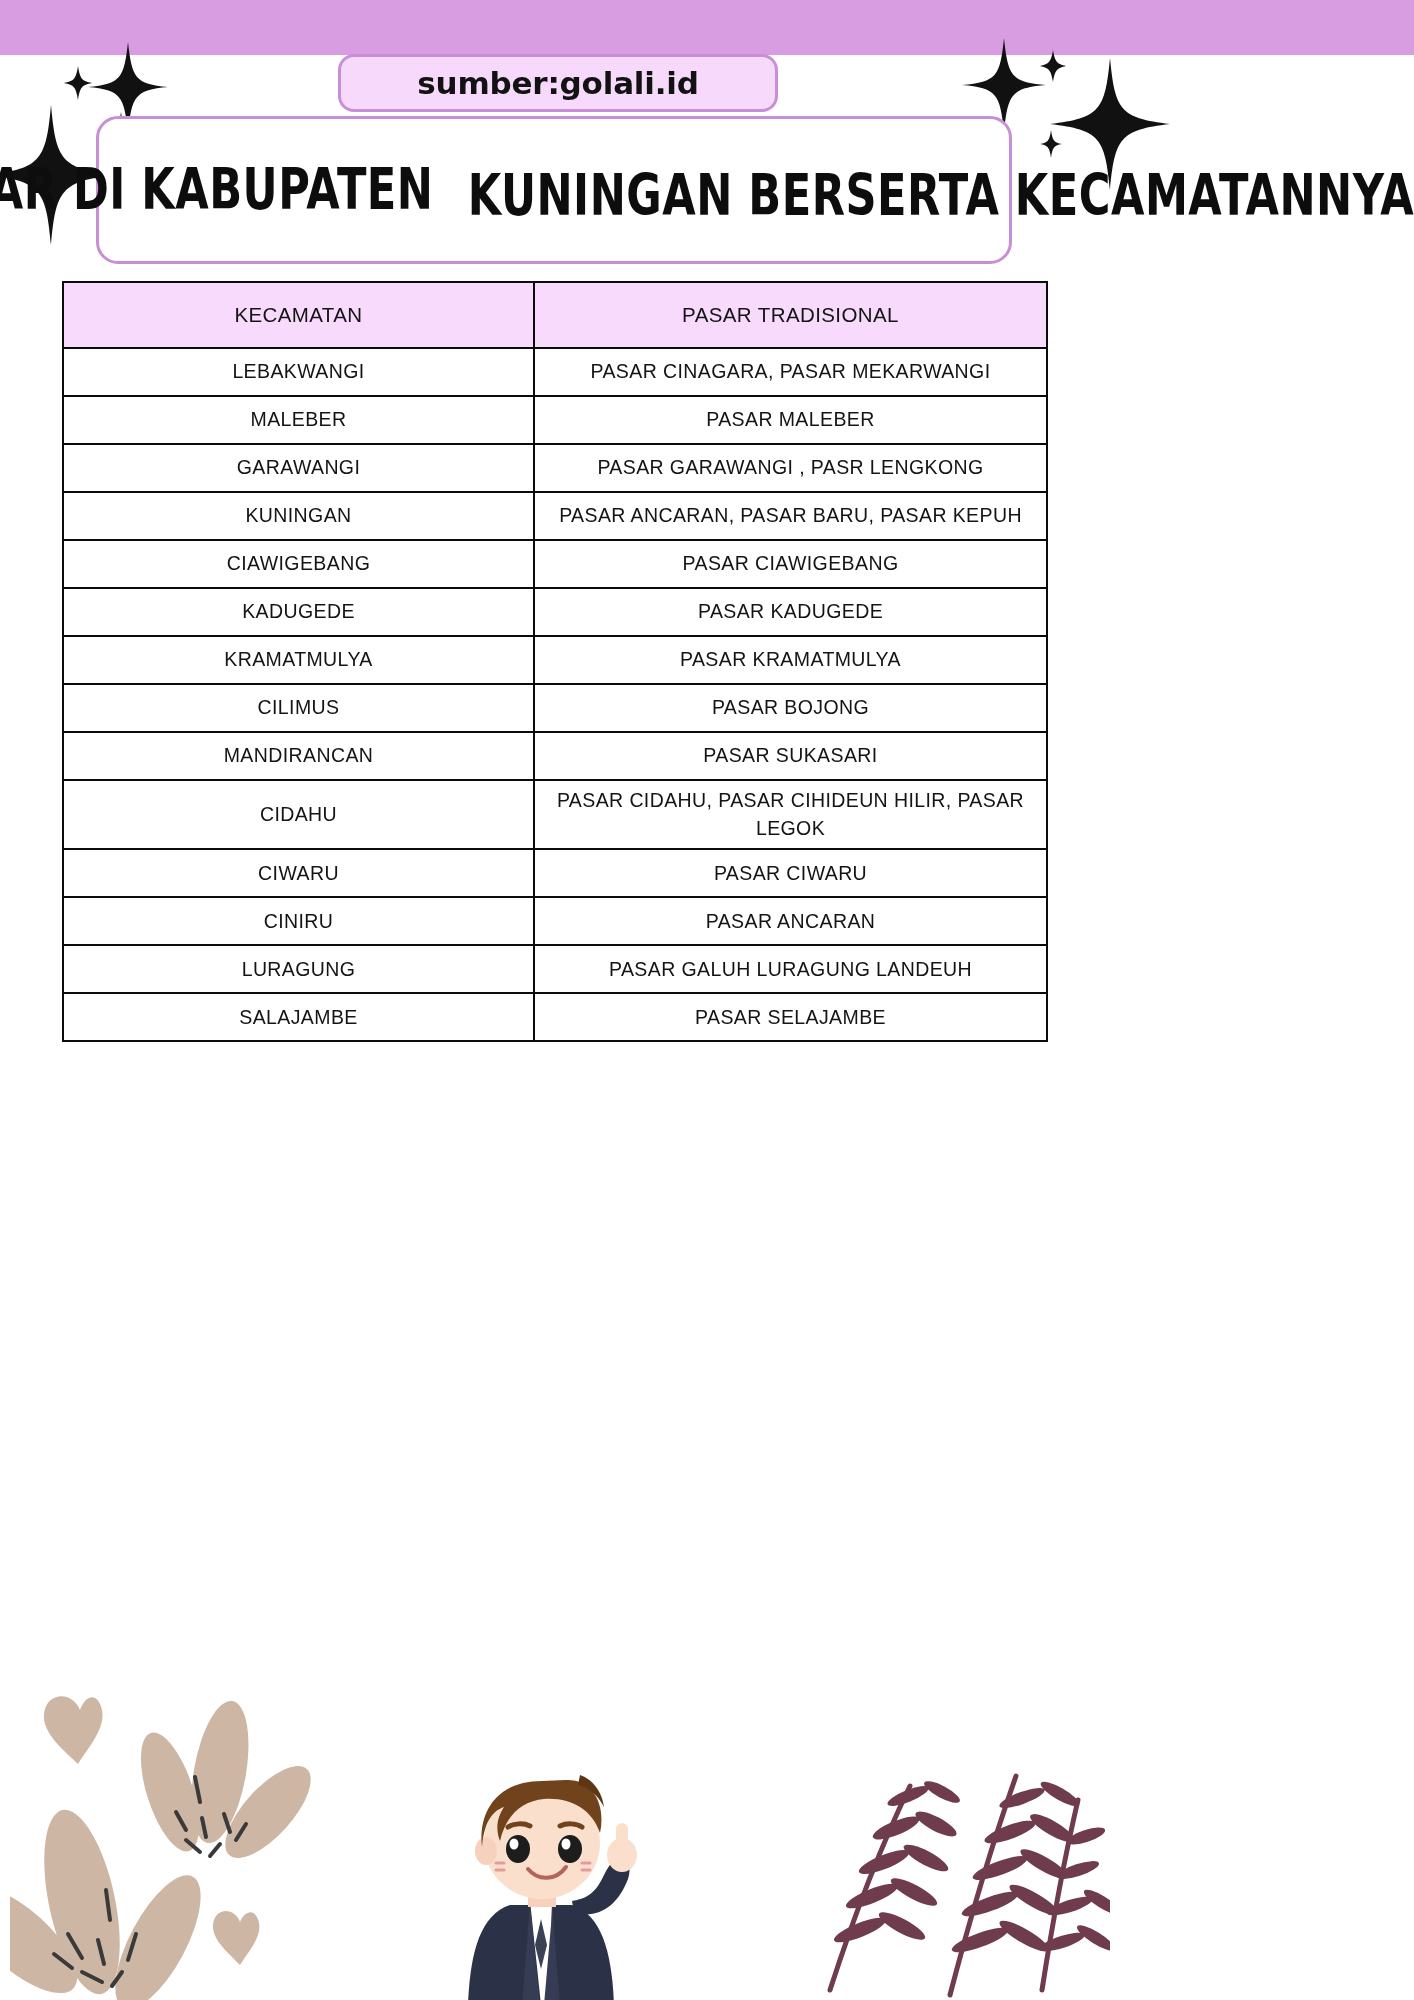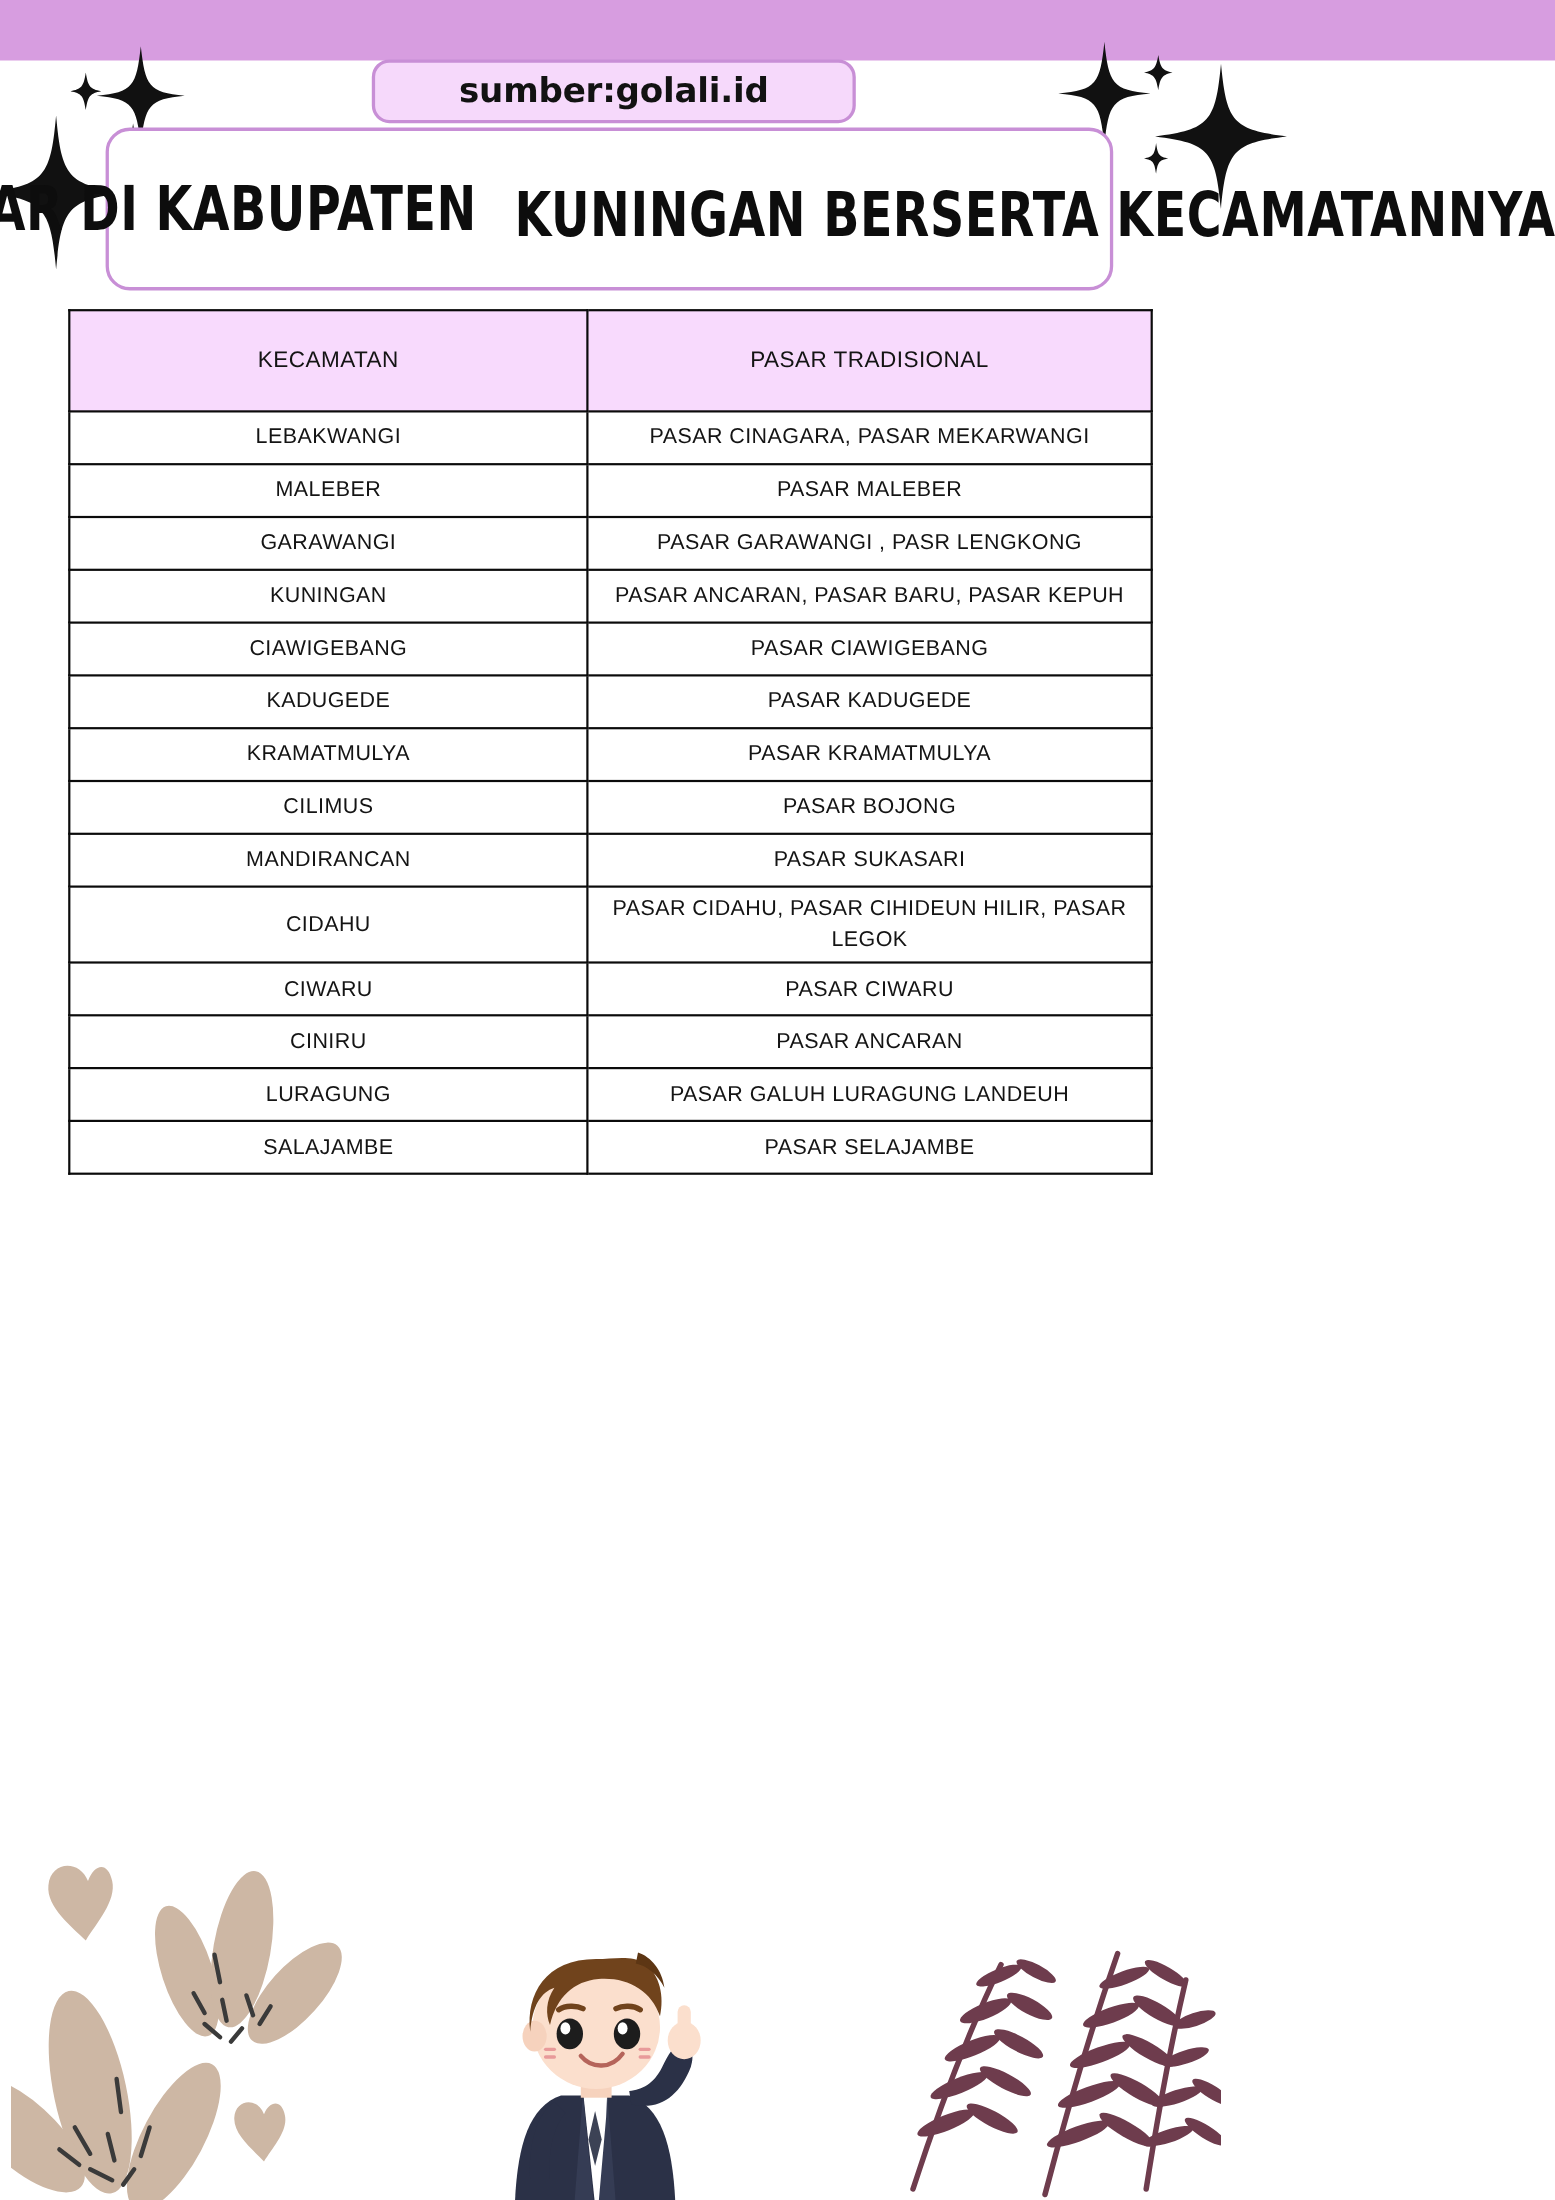--- a/index.html
+++ b/index.html
@@ -100,21 +100,21 @@
     vertical-align: middle;
     font-size: 19.5px;
     letter-spacing: 0.4px;
     color: #141414;
     padding: 6px 10px;
     font-family: "Liberation Sans", sans-serif;
     line-height: 1.42;
   }
   table.markets th {
     background: #f8dafd;
-    height: 92px;
+    height: 66px;
     font-weight: normal;
     font-size: 20.5px;
   }
   table.markets td {
     background: #ffffff;
     height: 48px;
   }
   table.markets col.c1 { width: 471px; }
   table.markets col.c2 { width: 513px; }
 

